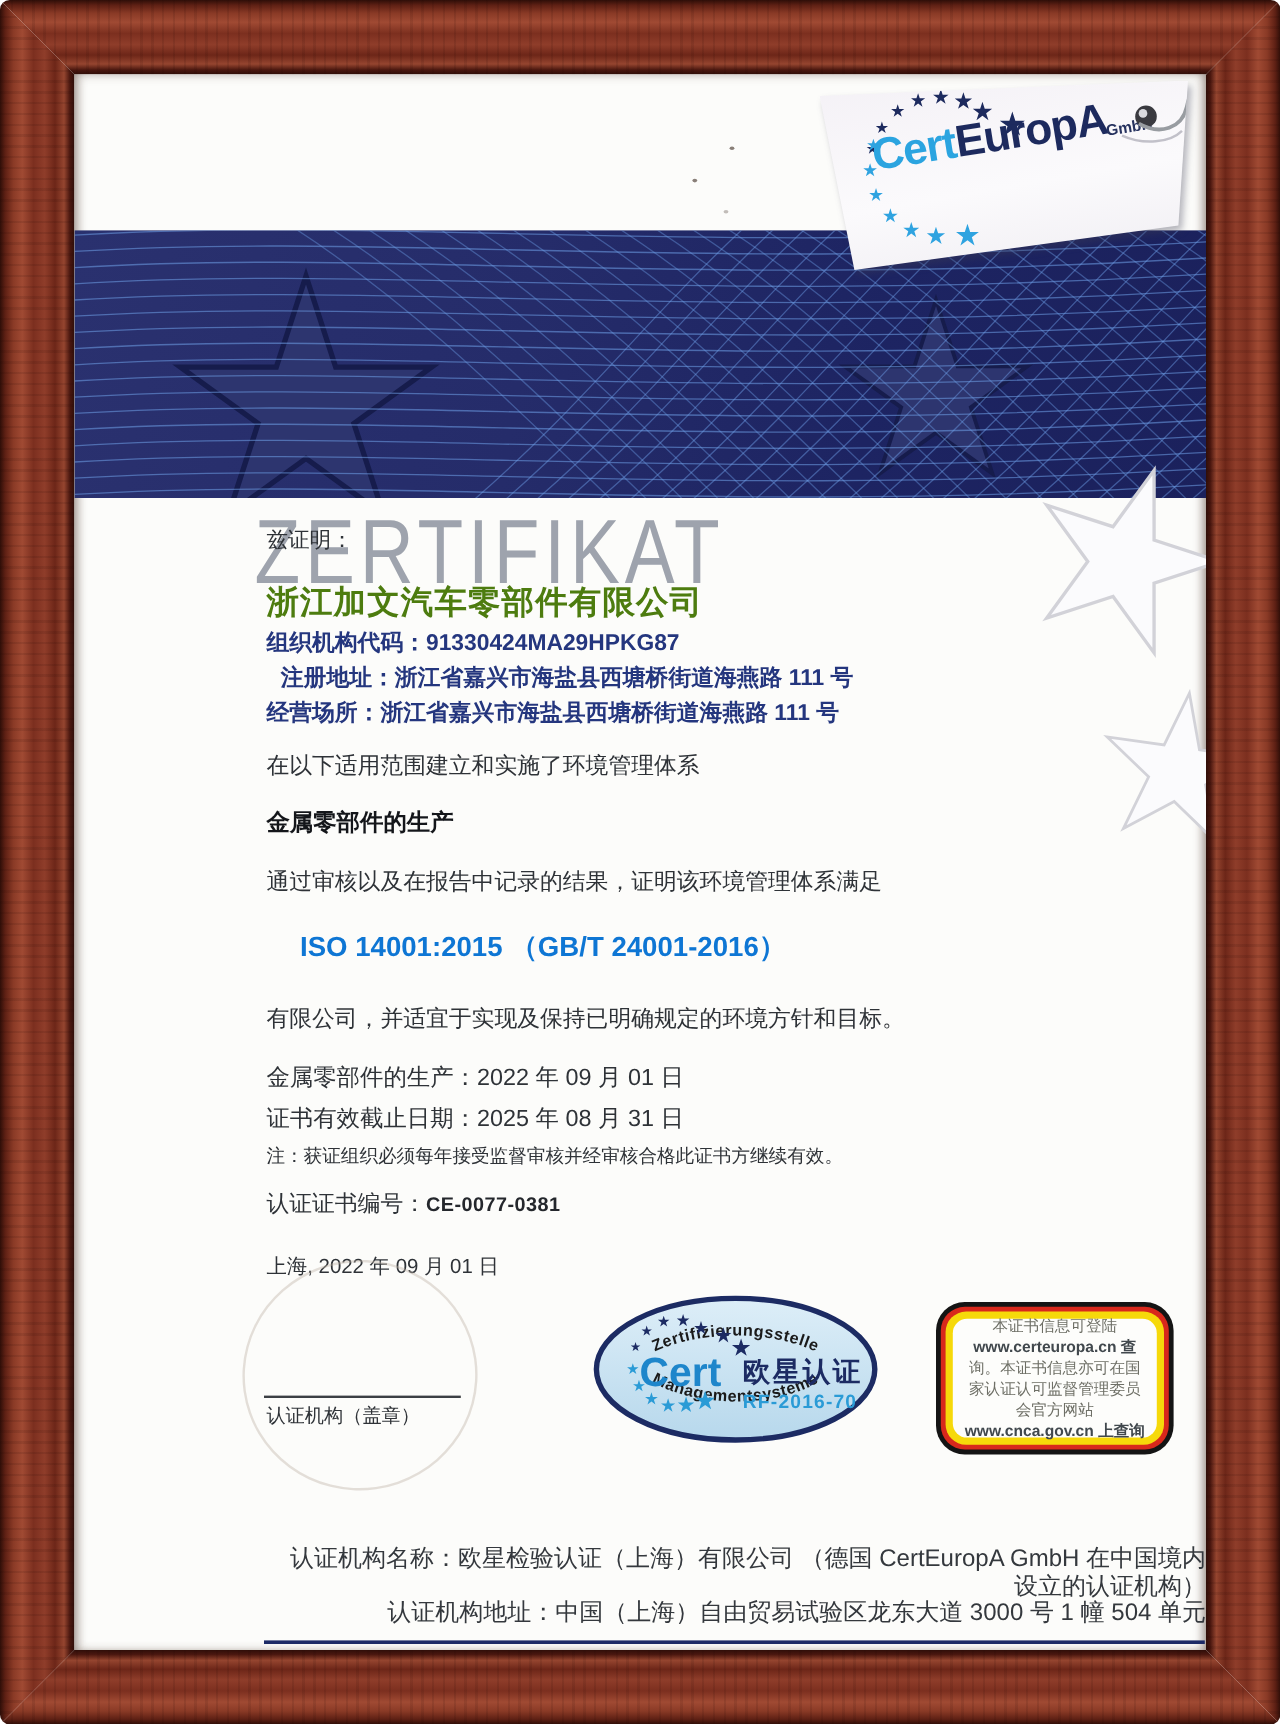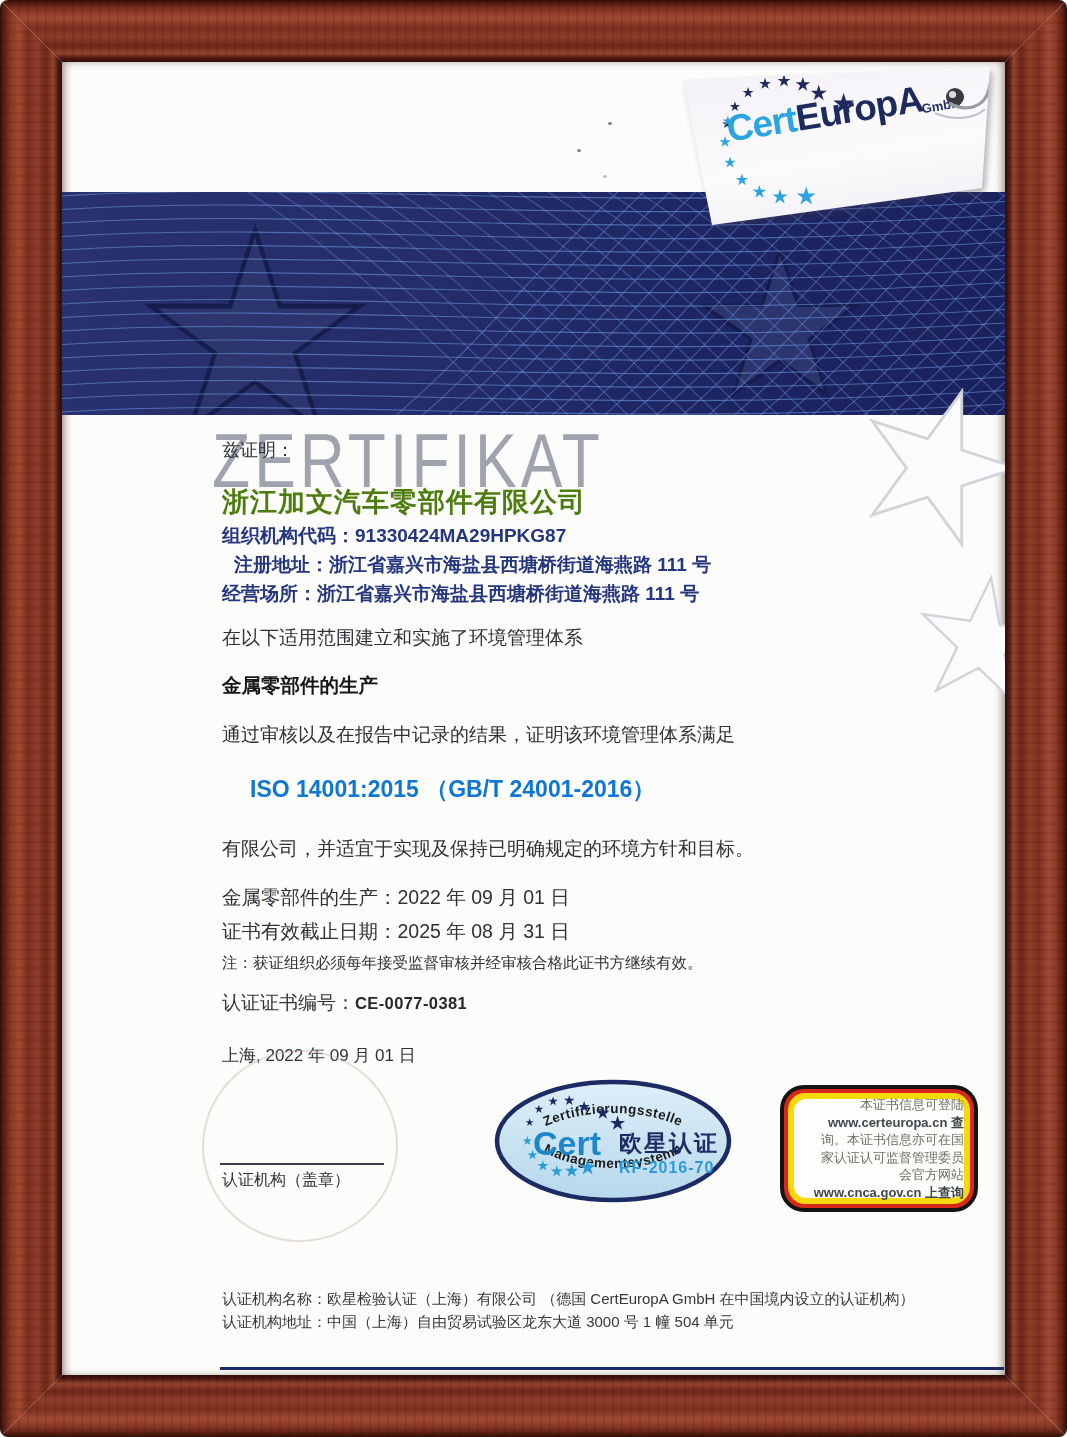--- a/index.html
+++ b/index.html
@@ -61,25 +61,25 @@
   .stamp-circle{left:140px;top:992px;width:192px;height:188px;border:2px solid rgba(190,178,166,.40);
     border-radius:50%;transform:rotate(-8deg);}
   .sig-line{left:158px;top:1105px;width:164px;height:2px;background:#3c3f44;}
   
   .seal{left:431px;top:1020px;width:240px;height:126px;}
   
   .gold{left:718px;top:1027px;width:198px;height:127px;background:#141414;border-radius:24px;padding:0;}
   .gold .r{position:absolute;inset:4px;background:#d8281c;border-radius:20px;}
   .gold .y{position:absolute;inset:4px;background:#f6d90a;border-radius:17px;}
   .gold .w{position:absolute;inset:6px;background:#fdfdfb;border-radius:12px;
-    display:flex;flex-direction:column;justify-content:center;text-align:right;}
+    display:flex;flex-direction:column;justify-content:center;text-align:center;}
   .gold .line{font-family:"Liberation Serif",serif;font-size:13px;line-height:17.5px;color:#6e6f66;}
   .gold .line.url{font-family:"Liberation Sans",sans-serif;font-weight:bold;color:#41484d;}
   
-  .footer-line{font-size:15px;line-height:22.5px;color:#34383d;}
+  .footer-line{font-size:20px;line-height:22.5px;color:#34383d;text-align:right;}
   .bottom-rule{left:158px;top:1309px;width:784px;height:3px;background:#1c2a66;}
   .speck{width:4px;height:3px;background:#6b5f58;border-radius:50%;opacity:.8;}
 </style>
 </head>
 <body>
 
 <svg width="0" height="0" style="position:absolute">
   <defs>
     <path id="star5" d="M0 -10 L2.25 -3.09 L9.51 -3.09 L3.63 1.18 L5.88 8.09 L0 3.82 L-5.88 8.09 L-3.63 1.18 L-9.51 -3.09 L-2.25 -3.09 Z"></path>
   </defs>

